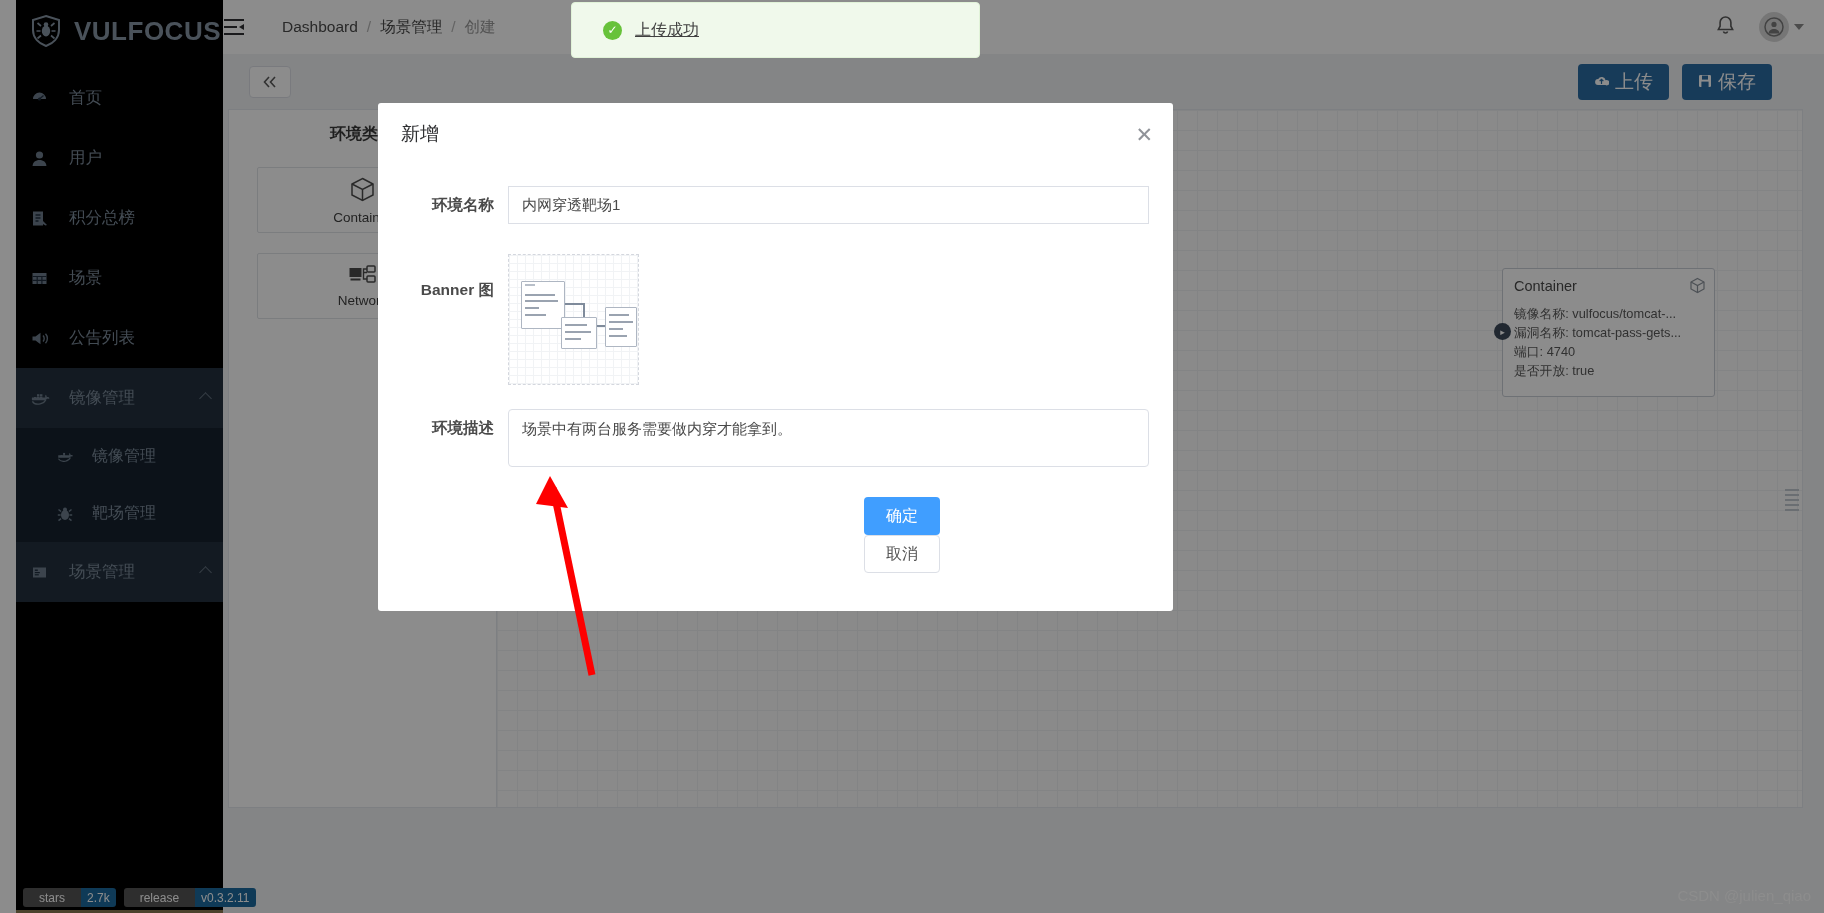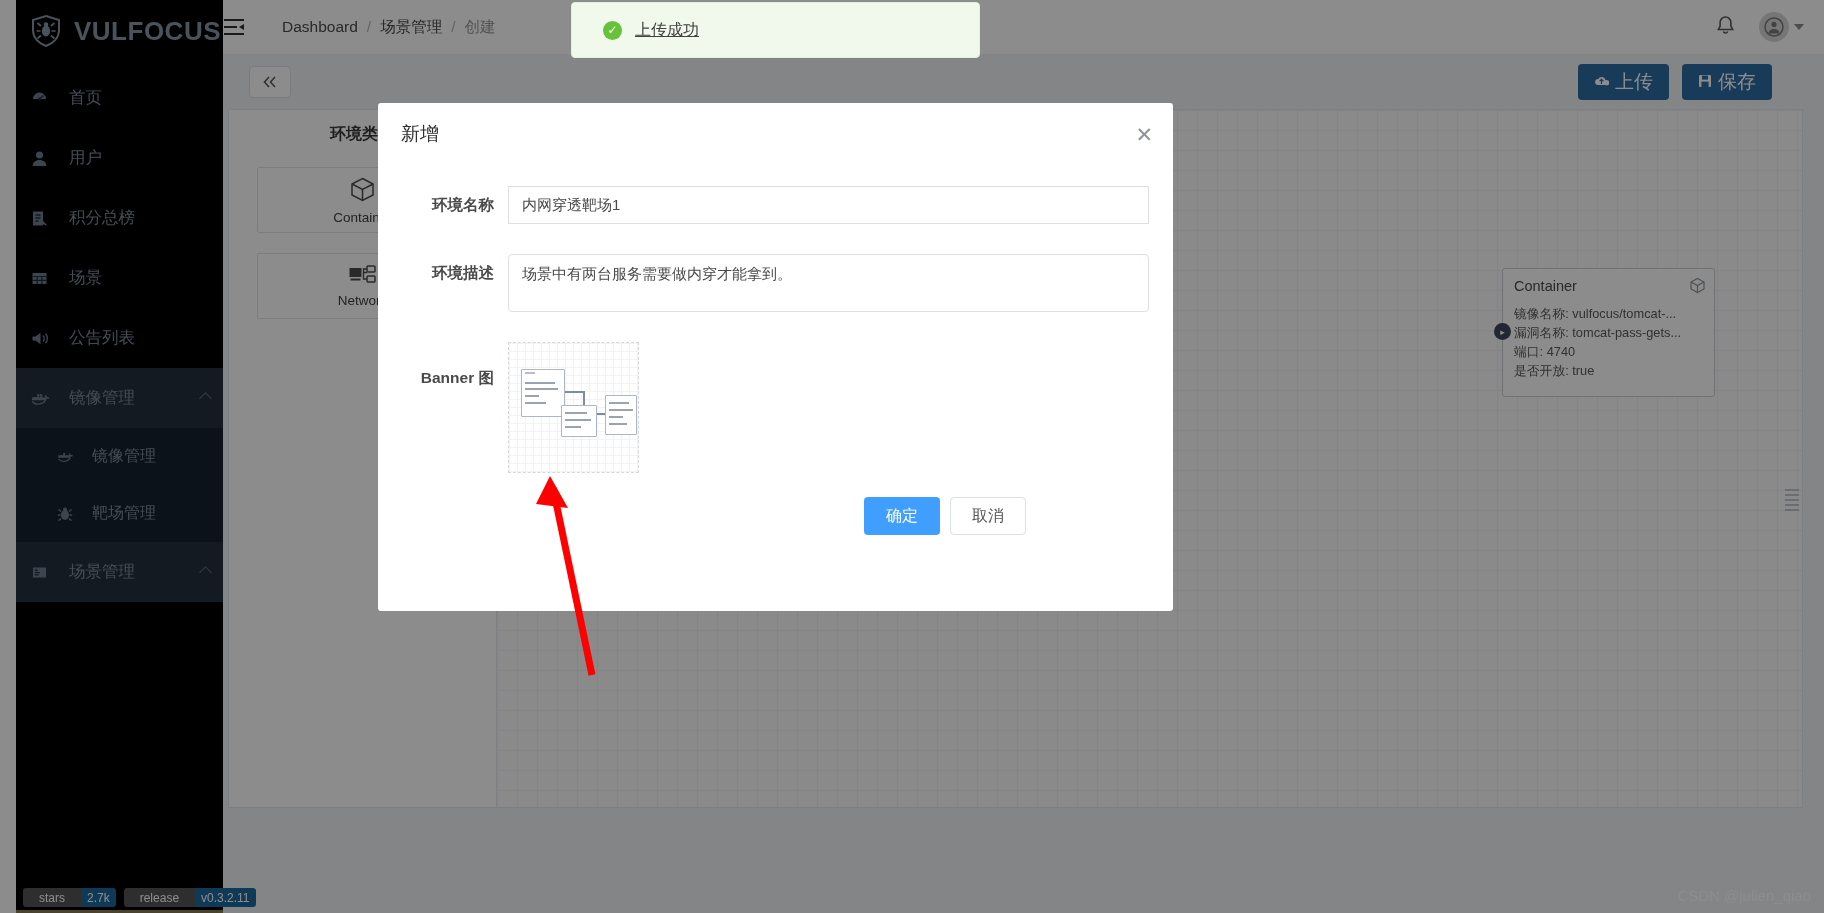--- a/index.html
+++ b/index.html
@@ -231,21 +231,21 @@
   }
   .tnode {
     position: absolute; background: #fff; border: 1px solid #aeb6c2;
     border-radius: 1px;
   }
   .tnode .tl { position: absolute; left: 3px; top: 2px; width: 10px; height: 2px; background: #b8bfc9; }
   .tnode .trow {
     position: absolute; left: 3px; height: 2px; background: #9aa3b0;
   }
   .twire { position: absolute; background: #7f8b9b; }
-  .btn-row { display: flex; gap: 10px; padding-left: 486px; }
+  .btn-row { display: flex; gap: 0; padding-left: 486px; flex-direction: column; }
   .btn-ok {
     width: 76px; height: 38px; background: #409eff; color: #fff;
     border: none; border-radius: 4px; font-size: 16px; cursor: pointer;
     font-family: "Liberation Sans", sans-serif;
   }
   .btn-cancel {
     width: 76px; height: 38px; background: #fff; color: #555;
     border: 1px solid #dcdfe6; border-radius: 4px; font-size: 16px;
     cursor: pointer; font-family: "Liberation Sans", sans-serif;
   }
@@ -515,24 +515,20 @@
 
   <div class="modal">
     <div class="modal-head">
       <span class="modal-title">新增</span>
       <span class="modal-close">✕</span>
     </div>
     <div class="form">
       <div class="f-row">
         <div class="f-label">环境名称</div>
         <input class="f-input" value="内网穿透靶场1" style="">
-      </div>
-      <div class="f-row">
-        <div class="f-label">环境描述</div>
-        <textarea class="f-textarea" style="">场景中有两台服务需要做内穿才能拿到。</textarea>
       </div>
       <div class="f-row f-row-banner">
         <div class="f-label banner-label">Banner 图</div>
         <div class="banner-box">
           <div class="thumb">
             <div class="tnode" style="left:12px;top:26px;width:44px;height:48px;">
               <span class="tl"></span>
               <span class="trow" style="top:12px;width:30px;"></span>
               <span class="trow" style="top:18px;width:33px;"></span>
               <span class="trow" style="top:25px;width:14px;"></span>
@@ -548,20 +544,24 @@
             <div class="twire" style="left:88px;top:70px;width:14px;height:1.6px;"></div>
             <div class="tnode" style="left:96px;top:52px;width:32px;height:40px;">
               <span class="trow" style="top:6px;width:20px;"></span>
               <span class="trow" style="top:13px;width:24px;"></span>
               <span class="trow" style="top:20px;width:14px;"></span>
               <span class="trow" style="top:27px;width:18px;"></span>
             </div>
           </div>
         </div>
       </div>
+      <div class="f-row">
+        <div class="f-label">环境描述</div>
+        <textarea class="f-textarea" style="">场景中有两台服务需要做内穿才能拿到。</textarea>
+      </div>
       <div class="btn-row">
         <button class="btn-ok">确定</button>
         <button class="btn-cancel">取消</button>
       </div>
     </div>
   </div>
 
   <div class="toast">
     <span class="toast-ico">✓</span>
     <span class="toast-msg">上传成功</span>

